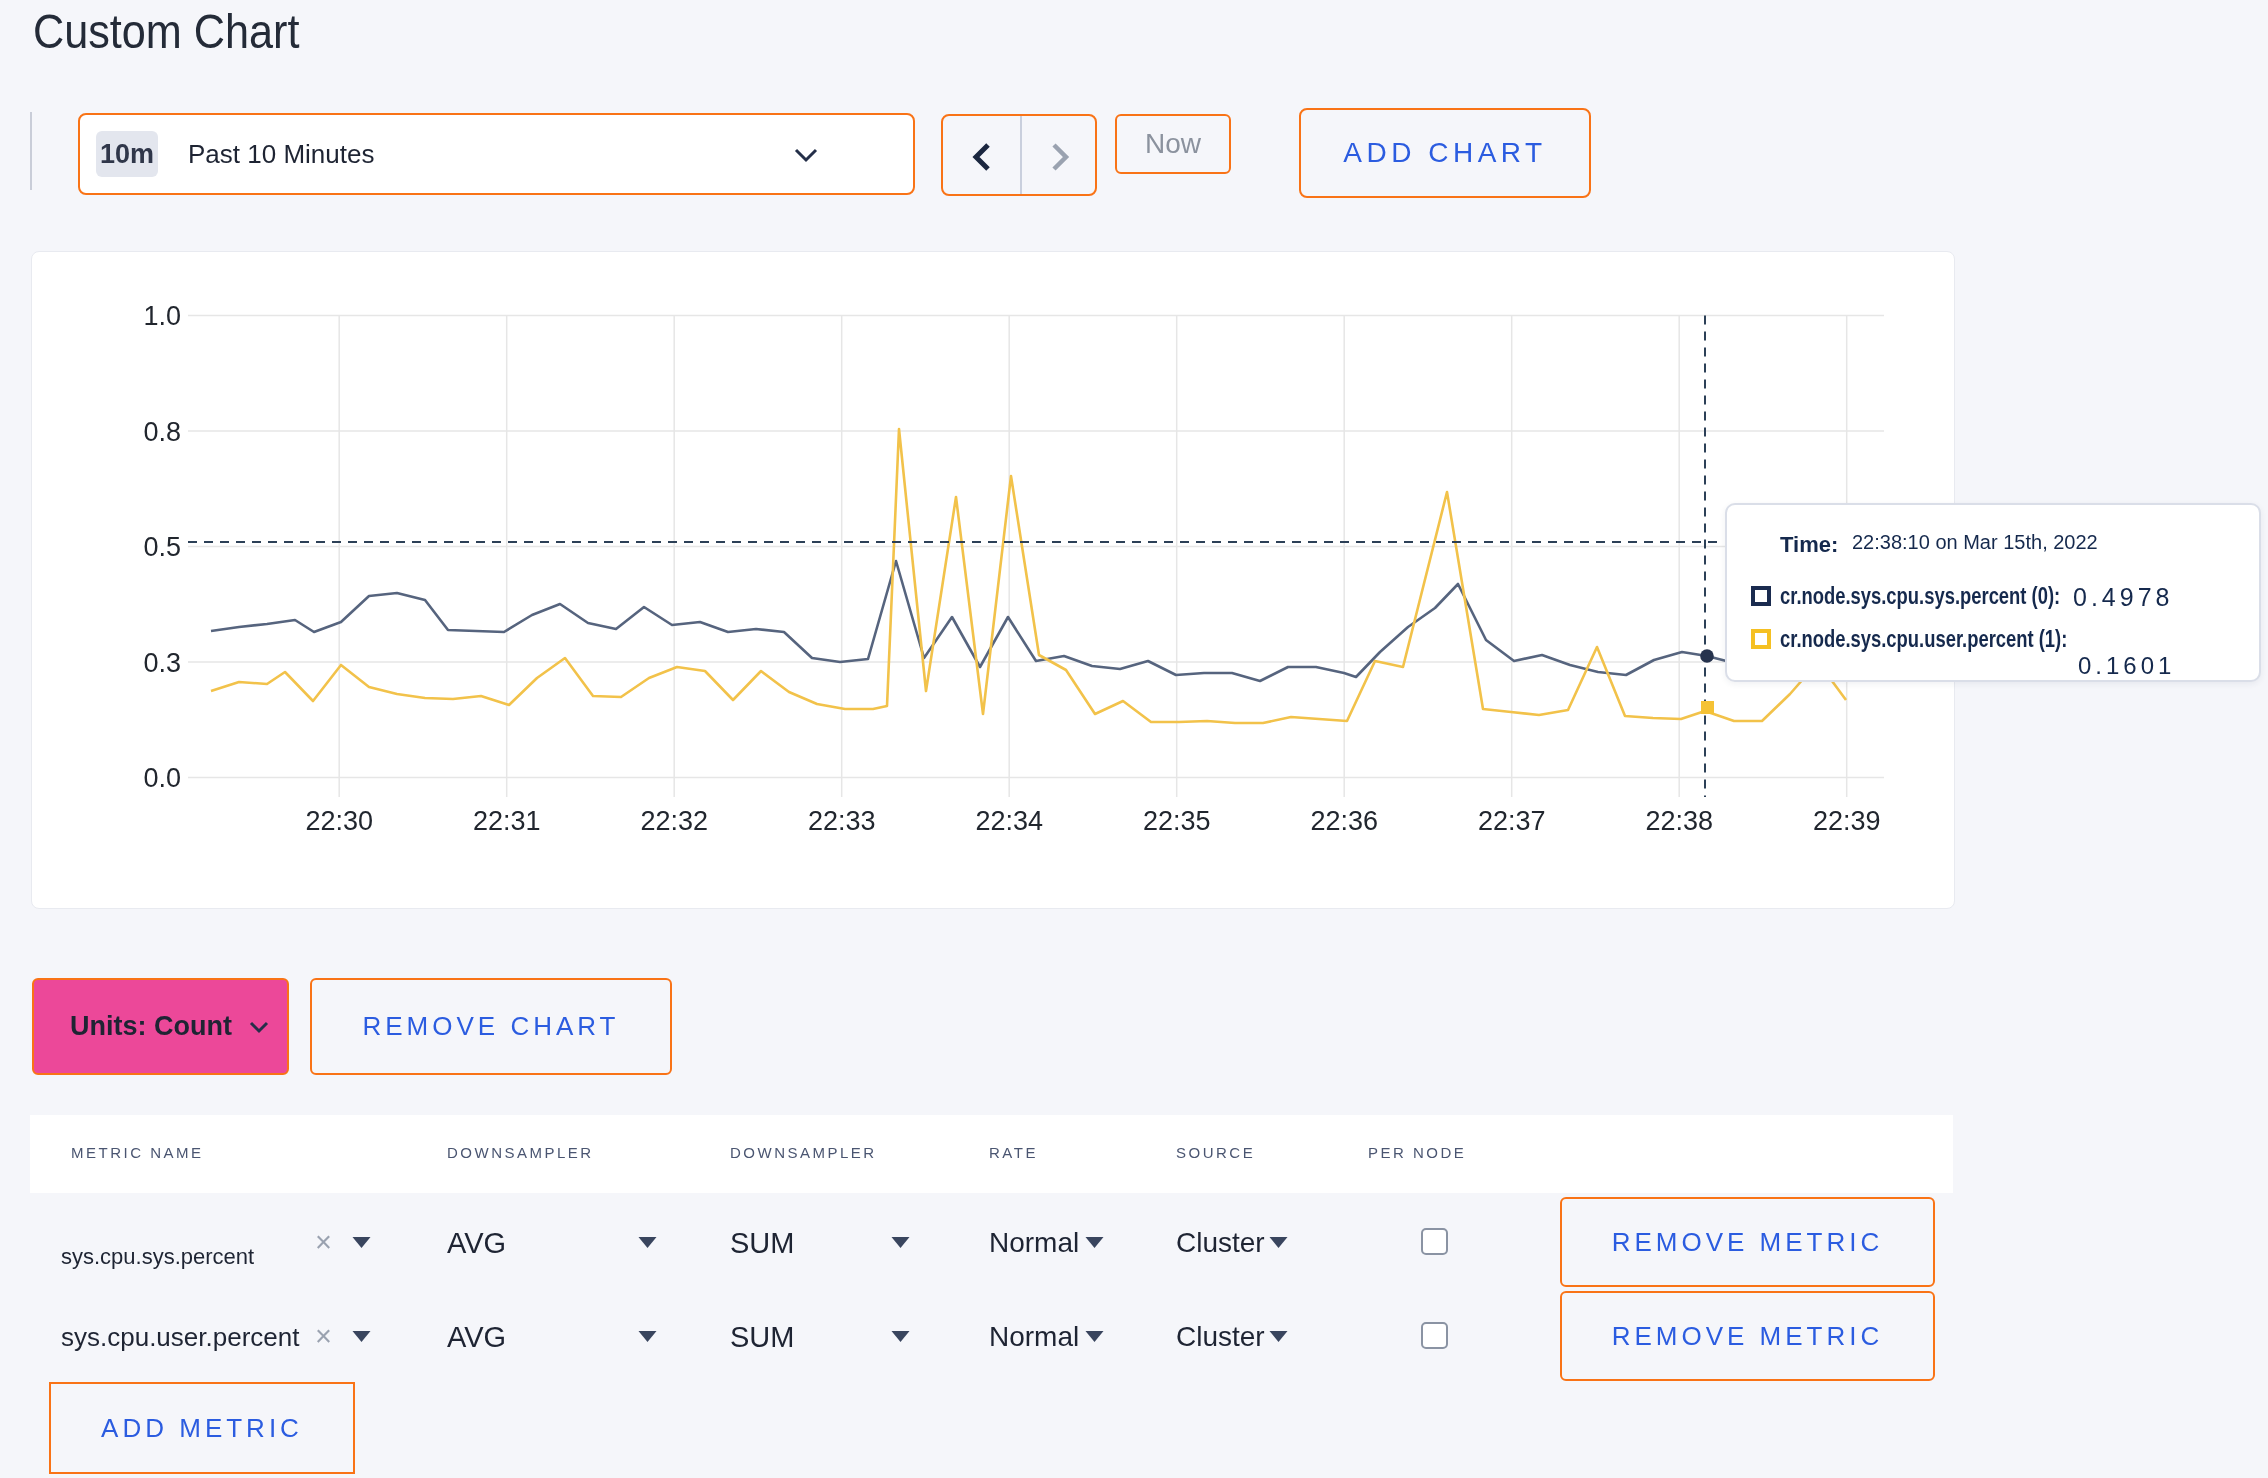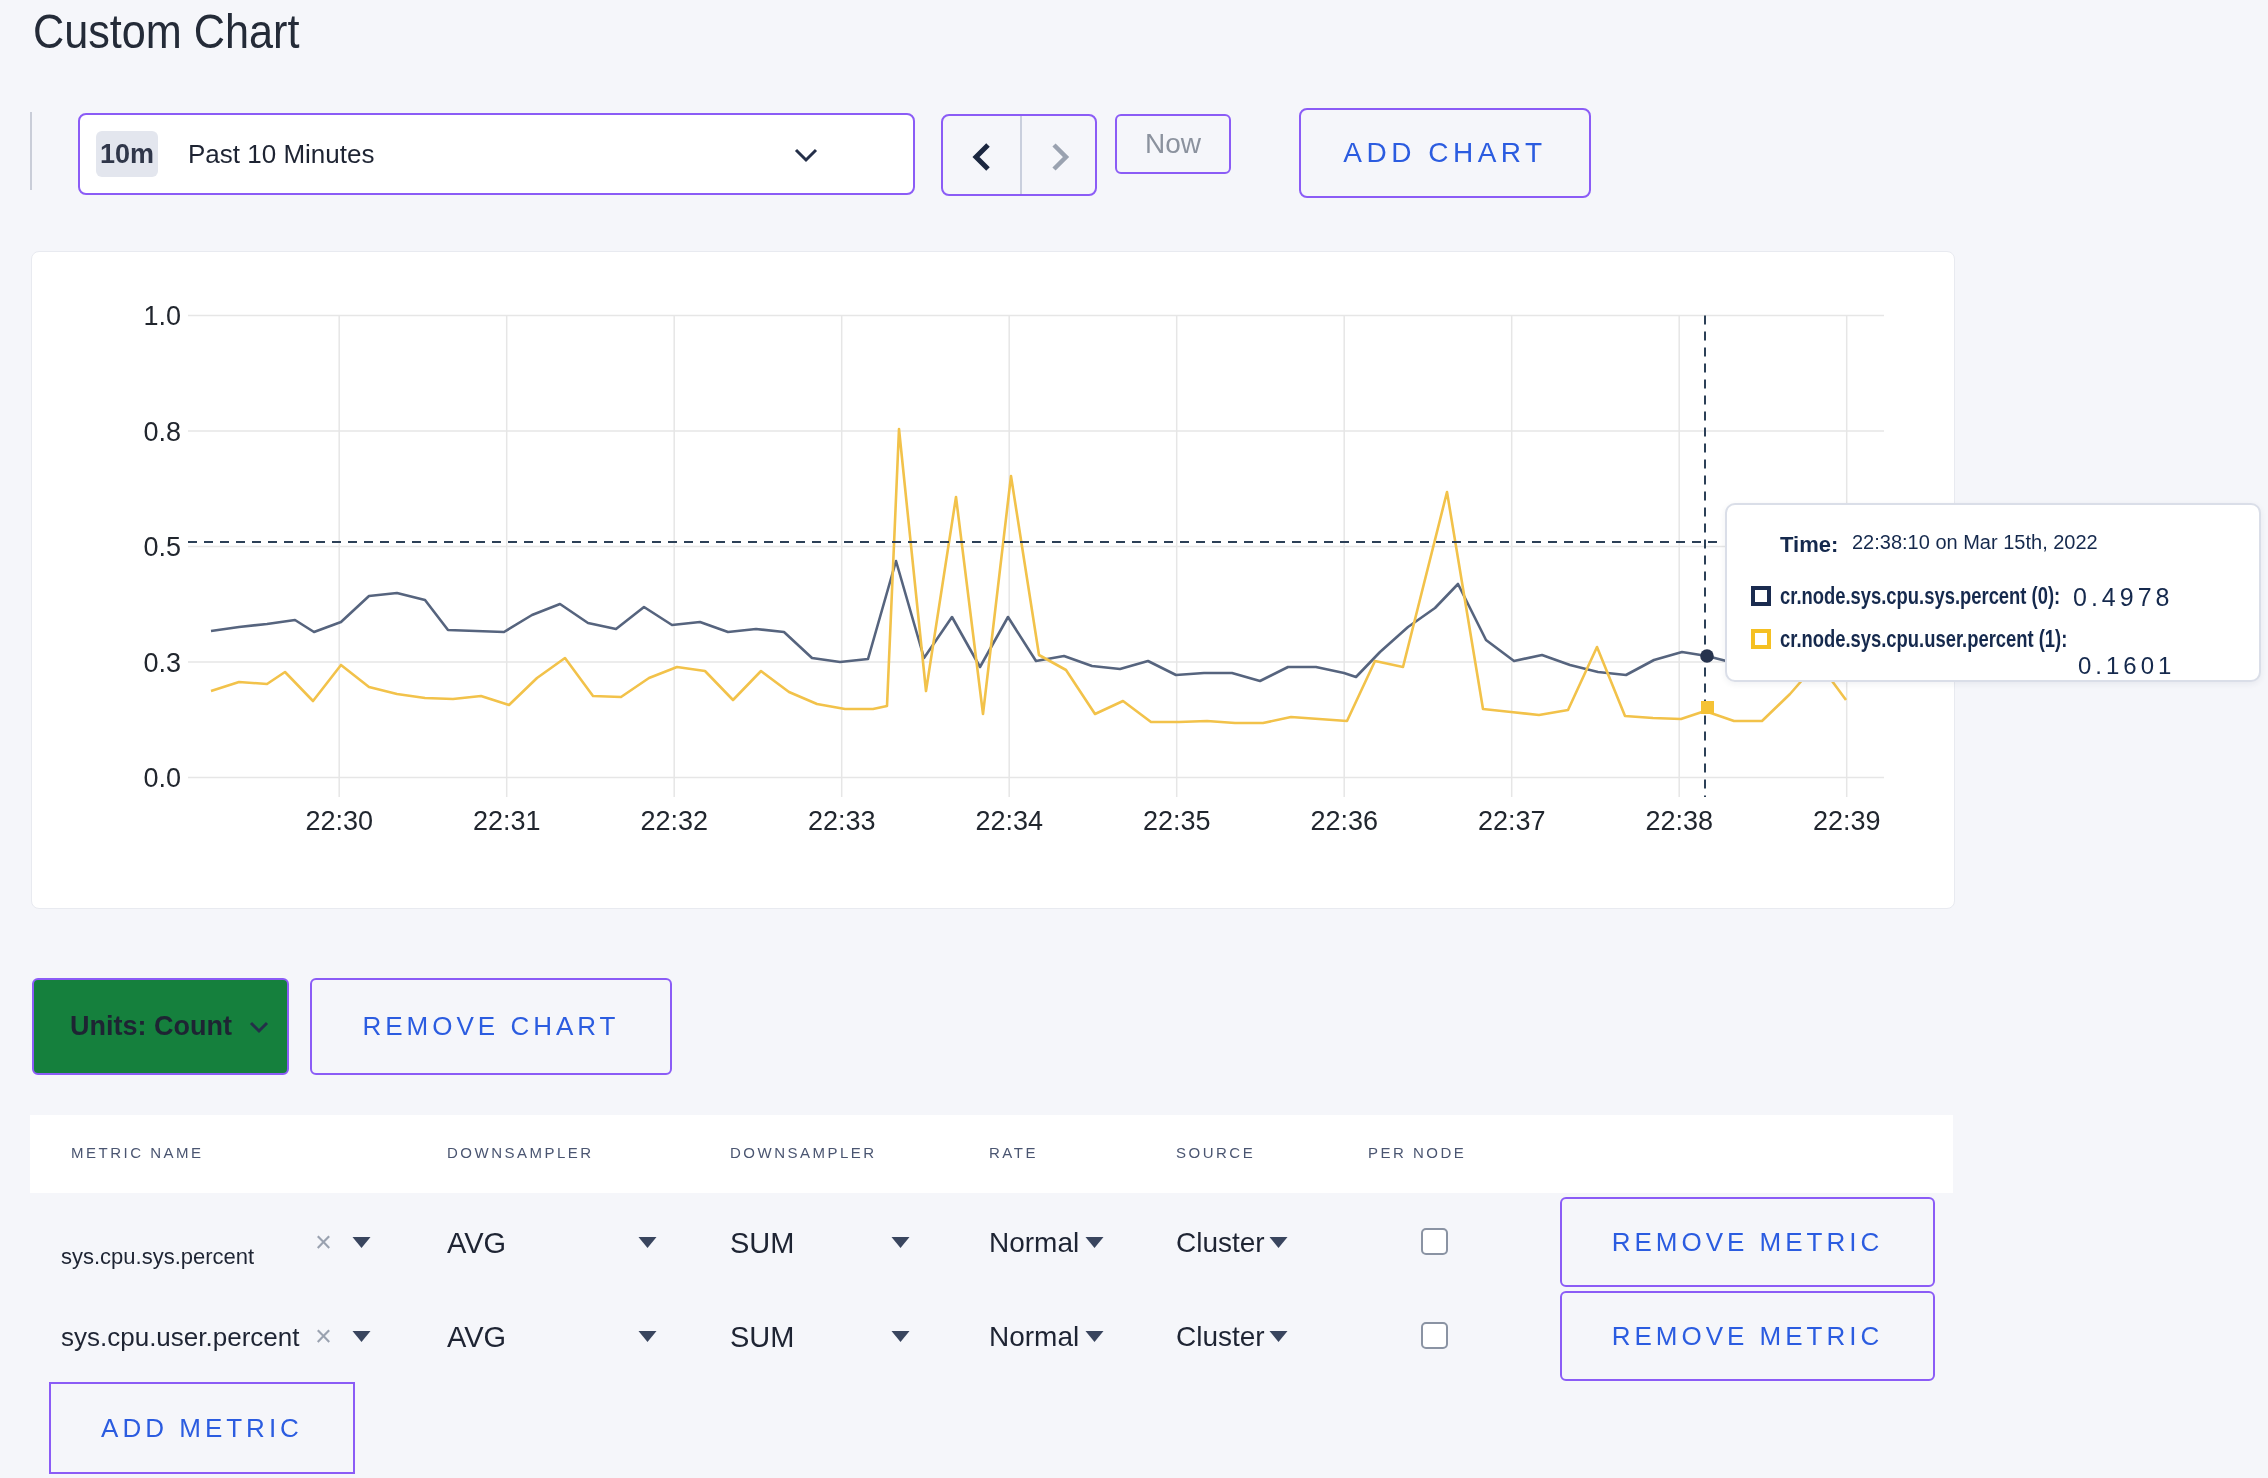--- a/index.html
+++ b/index.html
@@ -1,17 +1,17 @@
 <!DOCTYPE html>
 <html><head><meta charset="utf-8">
 <style>
 *{margin:0;padding:0;box-sizing:border-box;font-family:"Liberation Sans",sans-serif;}
 html,body{width:2268px;height:1478px;background:#f5f6fa;position:relative;overflow:hidden;}
 .abs{position:absolute;}
-.btn{position:absolute;border:2px solid #8b5cf6;border-radius:8px;display:flex;align-items:center;justify-content:center;}
+.btn{position:absolute;border:2px solid #f97316;border-radius:8px;display:flex;align-items:center;justify-content:center;}
 .blue{color:#2b5ce0;letter-spacing:4px;font-size:26px;}
 .tt{position:absolute;font-size:24px;color:#15294d;white-space:pre;}
 .hdr{position:absolute;font-size:15px;letter-spacing:2.5px;color:#4a5571;}
 .cell{position:absolute;font-size:27px;color:#1e2433;}
 </style></head>
 <body>
 <div class="abs" style="left:33px;top:4px;font-size:48px;color:#242b38;transform:scaleX(0.90);transform-origin:0 0;">Custom Chart</div>
 
 <div class="abs" style="left:30px;top:112px;width:2px;height:78px;background:#c9cdd8;"></div>
 <div class="btn" style="left:78px;top:113px;width:837px;height:82px;background:#fff;justify-content:flex-start;">
@@ -76,21 +76,21 @@
 <div class="abs" style="left:1725px;top:503px;width:536px;height:179px;background:#fff;border:2px solid #dadee8;border-radius:10px;box-shadow:0 2px 6px rgba(40,50,80,0.07);"></div>
 <div class="tt" style="left:1780px;top:532px;font-size:22px;font-weight:bold;">Time:</div>
 <div class="tt" style="left:1852px;top:531px;font-size:20px;">22:38:10 on Mar 15th, 2022</div>
 <div class="abs" style="left:1751px;top:586px;width:20px;height:20px;border:4px solid #1a2b4f;"></div>
 <div class="tt" style="left:1780px;top:583px;font-weight:bold;font-size:23px;transform:scaleX(0.80);transform-origin:0 50%;">cr.node.sys.cpu.sys.percent (0):</div>
 <div class="tt" style="left:2073px;top:583px;font-size:25px;letter-spacing:4px;">0.4978</div>
 <div class="abs" style="left:1751px;top:629px;width:20px;height:20px;border:4px solid #f5c022;"></div>
 <div class="tt" style="left:1780px;top:626px;font-weight:bold;font-size:23px;transform:scaleX(0.80);transform-origin:0 50%;">cr.node.sys.cpu.user.percent (1):</div>
 <div class="tt" style="left:2078px;top:652px;font-size:24px;letter-spacing:4px;">0.1601</div>
 
-<div class="btn" style="left:32px;top:978px;width:257px;height:97px;background:#15803d;border-radius:6px;justify-content:flex-start;">
+<div class="btn" style="left:32px;top:978px;width:257px;height:97px;background:#ec4899;border-radius:6px;justify-content:flex-start;">
   <span style="margin-left:36px;font-weight:bold;font-size:27px;color:#1e2433;">Units: Count</span>
   <svg style="margin-left:16px;" width="22" height="16" viewBox="0 0 22 16">
       <path d="M3 4 L11 12 L19 4" fill="none" stroke="#242f49" stroke-width="3"></path>
     </svg>
 </div>
 <div class="btn blue" style="left:310px;top:978px;width:362px;height:97px;border-radius:6px;">REMOVE CHART</div>
 
 <div class="abs" style="left:30px;top:1115px;width:1923px;height:78px;background:#fff;"></div>
 <div class="hdr" style="left:71px;top:1144px;">METRIC NAME</div>
 <div class="hdr" style="left:447px;top:1144px;">DOWNSAMPLER</div>

